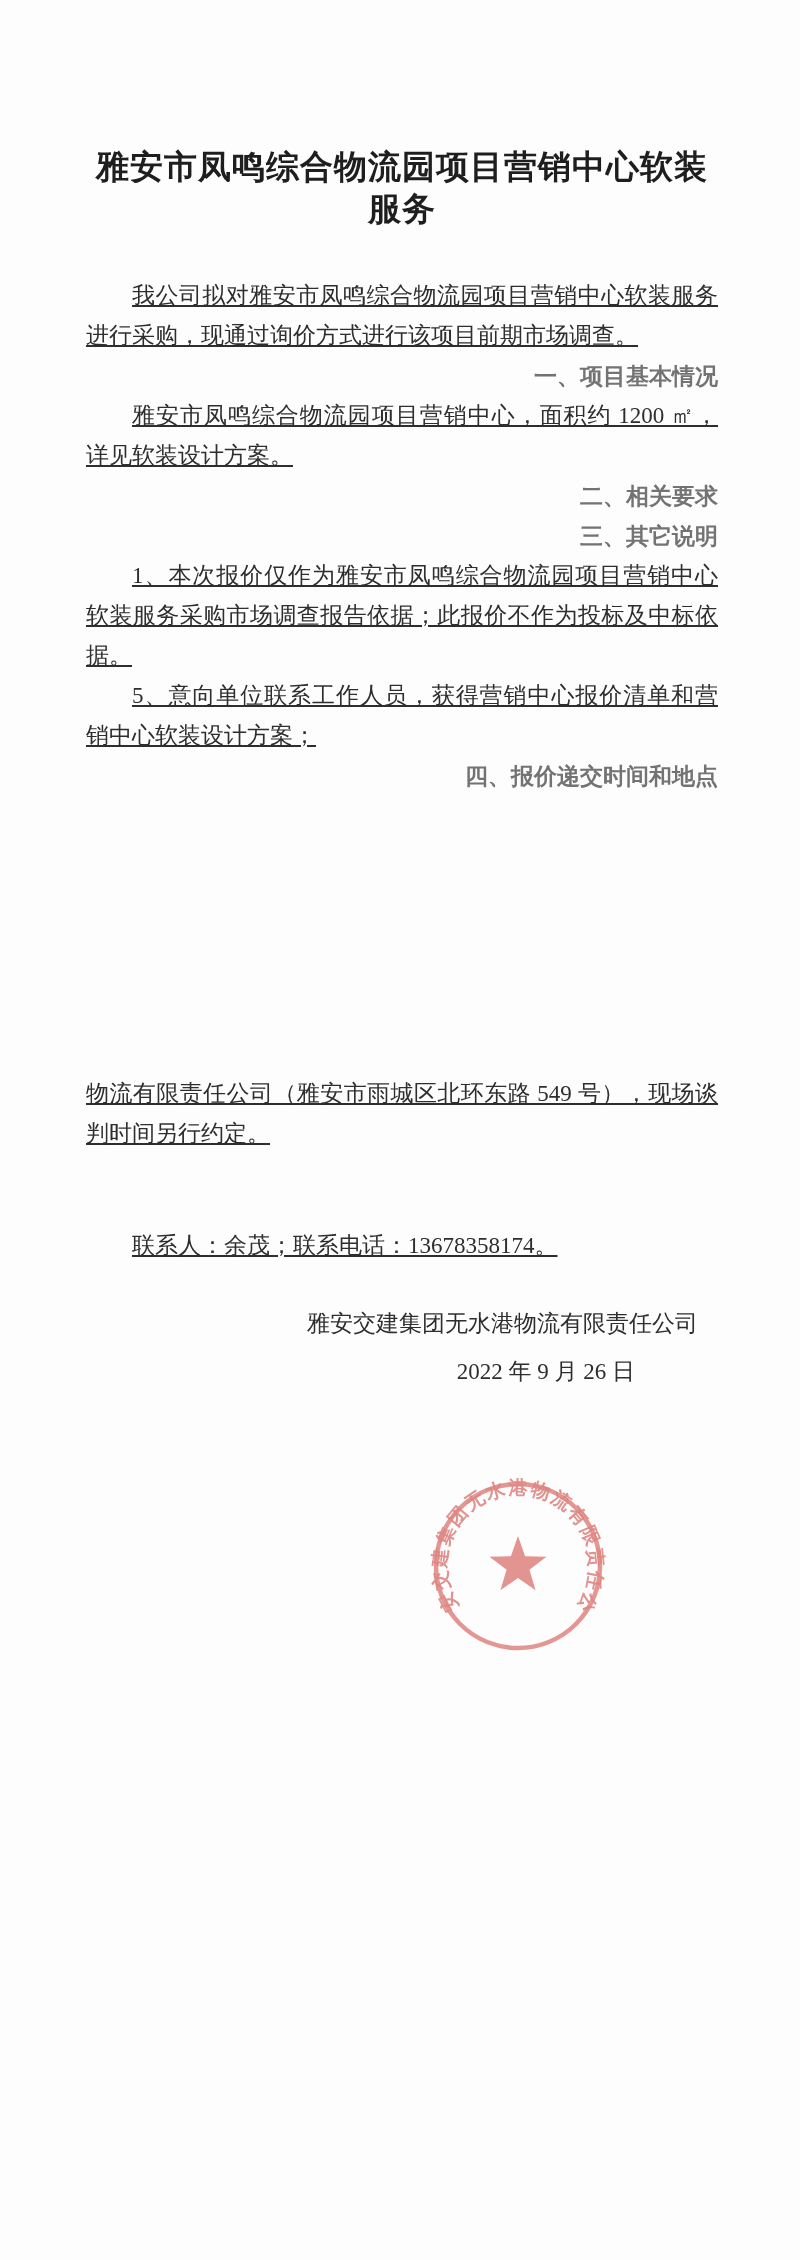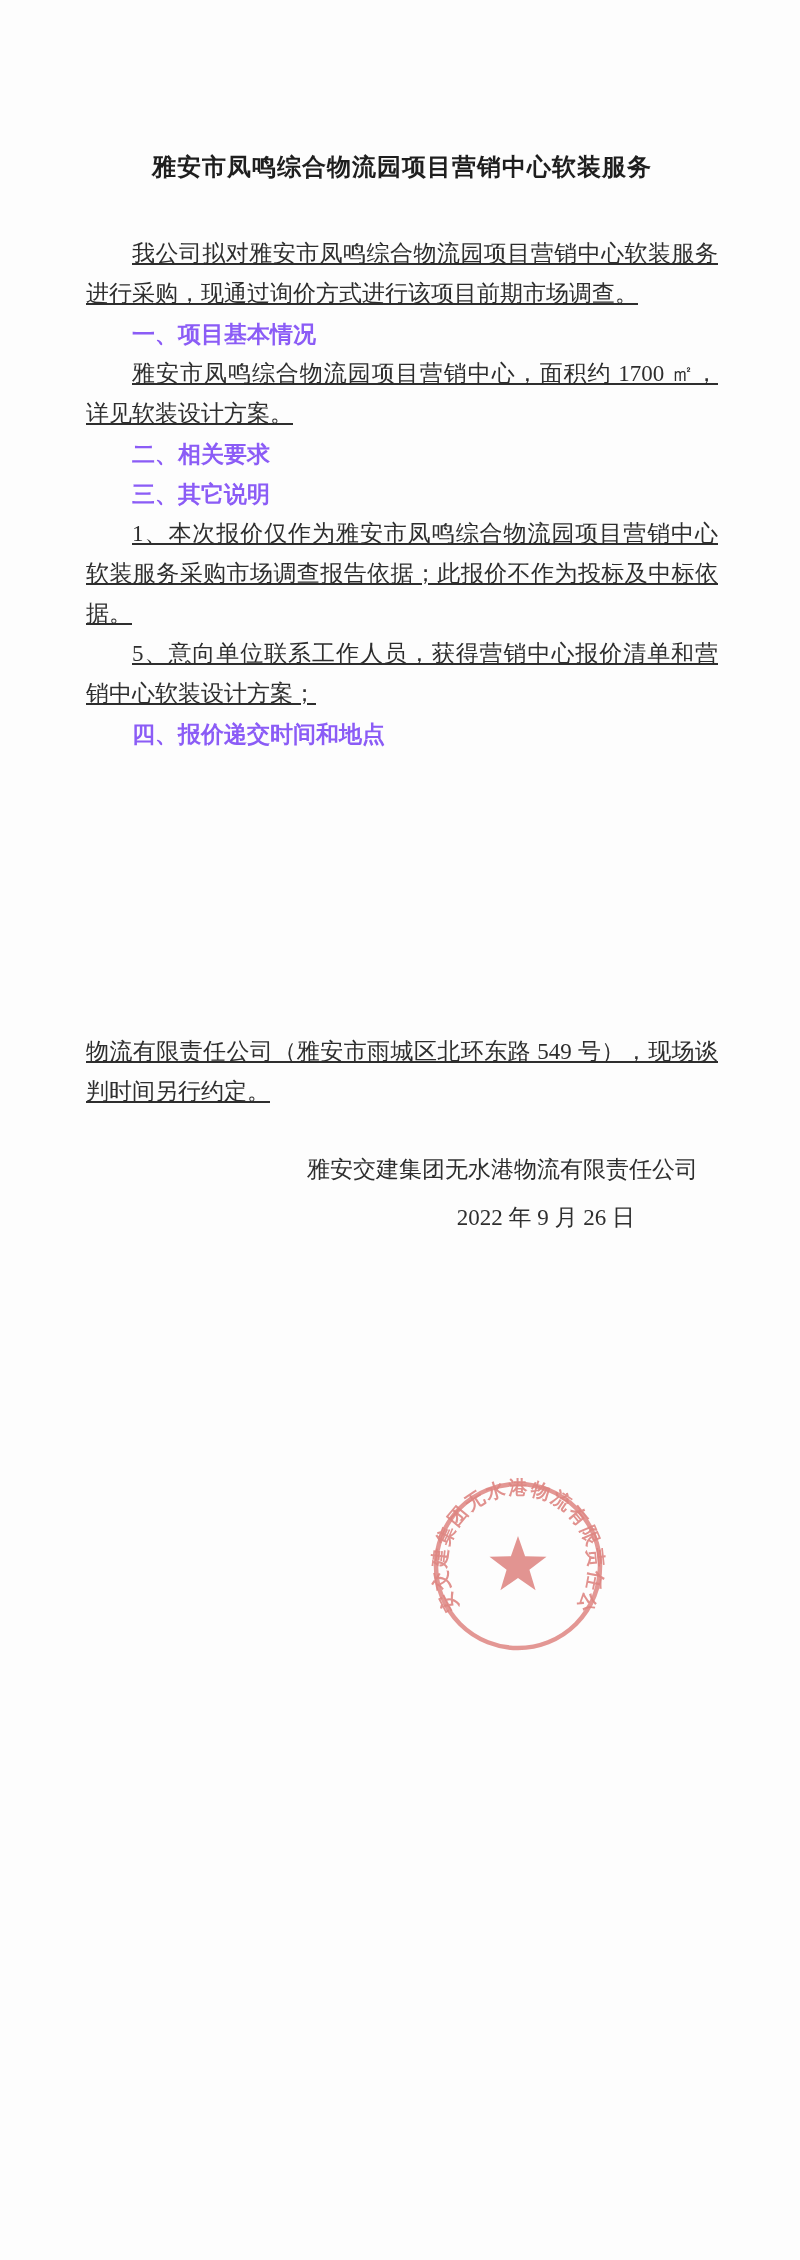--- a/index.html
+++ b/index.html
@@ -10,40 +10,41 @@
     overflow:hidden;
     font-family:"Liberation Serif","DejaVu Serif",serif;
     color:#2e2e2e;
   }
   .content{
     padding:146px 82px 0 86px; 
     font-size:23px;
     line-height:40px;
   }
   .doc-title{
-    font-size:24px;
+    font-size:33px;
     line-height:42px;
     font-weight:700;
     text-align:center;
     color:#1e1e1e;
     letter-spacing:1px;
     margin:0 0 46px 0;
   }
   .para{
     margin:0;
     text-indent:2em;
     text-align:justify;
     text-decoration:underline;
   }
   .heading{
     margin:0;
     text-indent:2em;
     font-family:"Liberation Sans","DejaVu Sans",sans-serif;
     font-weight:700;
-    color:#8b5cf6;
+    color:#737373;
+    text-align:right;
   }
   .nowrap{white-space:nowrap;}
   .spacer-pagegap{height:278px;}
   .para.continuation{text-indent:0;}
   .contact{margin-top:72px;}
   .sig-company{
     margin:0;
     margin-top:38px;
     text-align:right;
     padding-right:20px;
@@ -70,34 +71,35 @@
 <div class="page">
   <div class="content">
 
     <h1 class="doc-title">
       <span>雅安市凤鸣综合物流园项目营销中心软装服务</span><br>
     </h1>
 
     <p class="para">我公司拟对雅安市凤鸣综合物流园项目营销中心软装服务进行采购，现通过询价方式进行该项目前期市场调查。</p>
 
     <p class="heading">一、项目基本情况</p>
-    <p class="para">雅安市凤鸣综合物流园项目营销中心，面积约 1700 ㎡，详见软装设计方案。</p>
+    <p class="para">雅安市凤鸣综合物流园项目营销中心，面积约 1200 ㎡，详见软装设计方案。</p>
 
     <p class="heading">二、相关要求</p>
 
     <p class="heading">三、其它说明</p>
     <p class="para">1、本次报价仅作为雅安市凤鸣综合物流园项目营销中心软装服务采购市场调查报告依据；此报价不作为投标及中标依据。</p>
     <p class="para">5、意向单位联系工作人员，获得营销中心报价清单和营销中心软装设计方案；</p>
 
     <p class="heading">四、报价递交时间和地点</p>
 
     <div class="spacer-pagegap"></div>
 
     <p class="para continuation">物流有限责任公司（雅安市雨城区北环东路 549 号），现场谈判时间另行约定。</p>
 
+    <p class="para contact">联系人：余茂；联系电话：13678358174。</p>
 
     <p class="sig-company">雅安交建集团无水港物流有限责任公司</p>
     <p class="sig-date">2022 年 9 月 26 日</p>
   </div>
 
   <svg class="seal" viewBox="0 0 176 176" xmlns="http://www.w3.org/2000/svg">
     <circle cx="88" cy="88" r="82" fill="none" stroke="#d96b66" stroke-width="4.5" opacity="0.85"></circle>
     <polygon points="88,58 95.1,78.3 116.5,78.7 99.4,91.7 105.6,112.3 88,100 70.4,112.3 76.6,91.7 59.5,78.7 80.9,78.3" fill="#d96b66" opacity="0.88"></polygon>
     <defs>
       <path id="sealArc" d="M 29,129.3 A 72,72 0 1 1 147,129.3" fill="none"></path>

